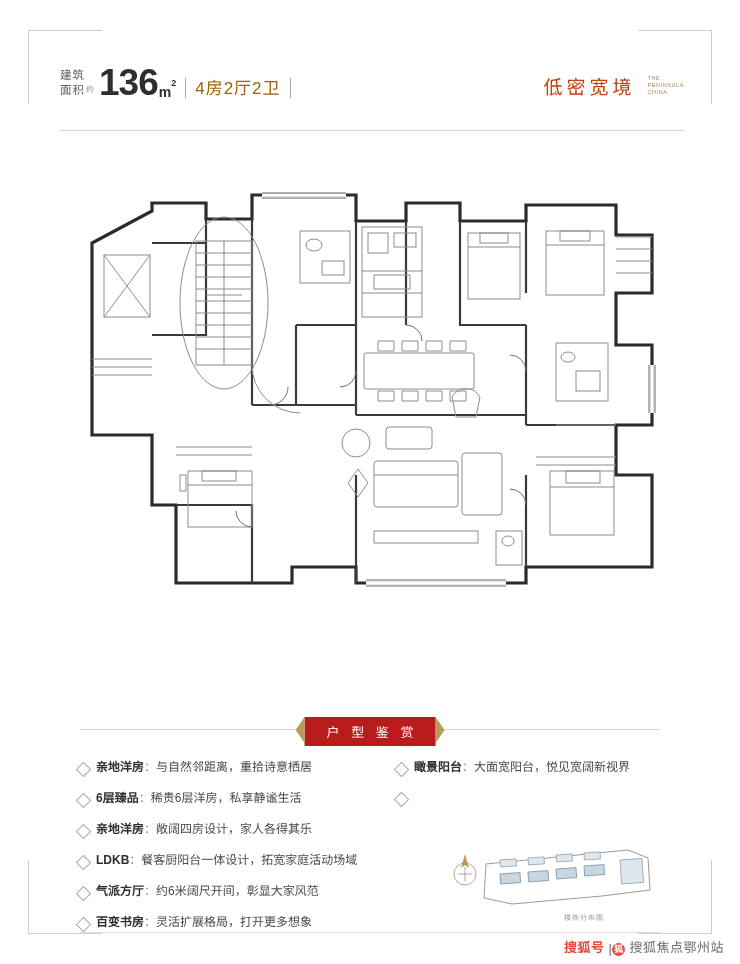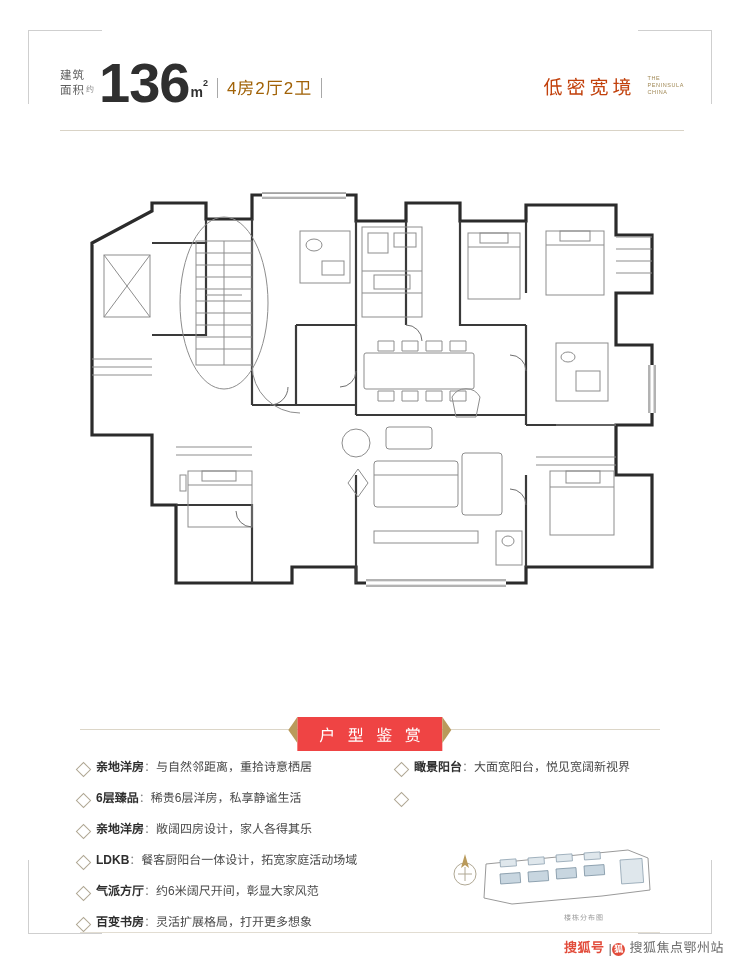--- a/index.html
+++ b/index.html
@@ -28,21 +28,21 @@
   .rule-br-v{right:28px;bottom:30px;height:74px;}
 
   
   .header{position:absolute;left:60px;top:62px;right:56px;height:64px;}
   .hdr-left{position:absolute;left:0;top:0;display:flex;align-items:flex-end;}
   .lbl-stack{display:flex;flex-direction:column;justify-content:flex-end;
     font-size:11.5px;line-height:15px;color:#5d5d5d;letter-spacing:1px;
     padding-bottom:6px;}
   .lbl-stack .l2{display:flex;align-items:flex-end;}
   .lbl-sup{font-size:8px;color:#8a8a8a;margin-left:1px;position:relative;top:-1px;}
-  .big-num{font-size:56px;line-height:42px;font-weight:700;color:#2f2f2f;
+  .big-num{font-size:37px;line-height:42px;font-weight:700;color:#2f2f2f;
     letter-spacing:-1px;margin-left:4px;}
   .unit{font-size:14px;font-weight:700;color:#2f2f2f;margin-left:1px;
     position:relative;top:-4px;}
   .unit sup{font-size:9px;position:relative;top:-5px;}
   .divider-bar{display:inline-block;width:1px;height:20px;background:#a8a8a8;
     margin:0 9px 6px 9px;}
   .layout-txt{font-size:17px;color:#a16207;letter-spacing:1px;
     padding-bottom:5px;}
   .hdr-right{position:absolute;right:0;top:10px;display:flex;align-items:center;}
   .slogan{font-size:19px;letter-spacing:4px;color:#c2410c;font-weight:400;margin-left:12px;}
@@ -50,21 +50,21 @@
     letter-spacing:.6px;text-align:left;}
   .hdr-rule{position:absolute;left:60px;top:130px;right:56px;height:1px;background:#d9d3c6;}
 
   
   .plan{position:absolute;left:56px;top:175px;width:630px;height:500px;}
   .plan svg{display:block;}
 
   
   .mid-rule{position:absolute;left:80px;right:80px;top:729px;height:1px;background:#dcd6c8;}
   .badge{position:absolute;left:50%;top:717px;transform:translateX(-50%);
-    background:#ef4444;color:#fff;font-size:16px;letter-spacing:4px;
+    background:#b91c1c;color:#fff;font-size:13px;letter-spacing:4px;
     padding:5px 18px 5px 22px;white-space:nowrap;}
   .badge:before,.badge:after{content:"";position:absolute;top:0;width:0;height:0;
     border-top:13px solid transparent;border-bottom:13px solid transparent;}
   .badge:before{left:-9px;border-right:9px solid #b99a5b;}
   .badge:after{right:-9px;border-left:9px solid #b99a5b;}
 
   
   .features{position:absolute;left:78px;top:760px;width:584px;}
   .col{position:absolute;top:0;}
   .col-left{left:0;width:330px;}

